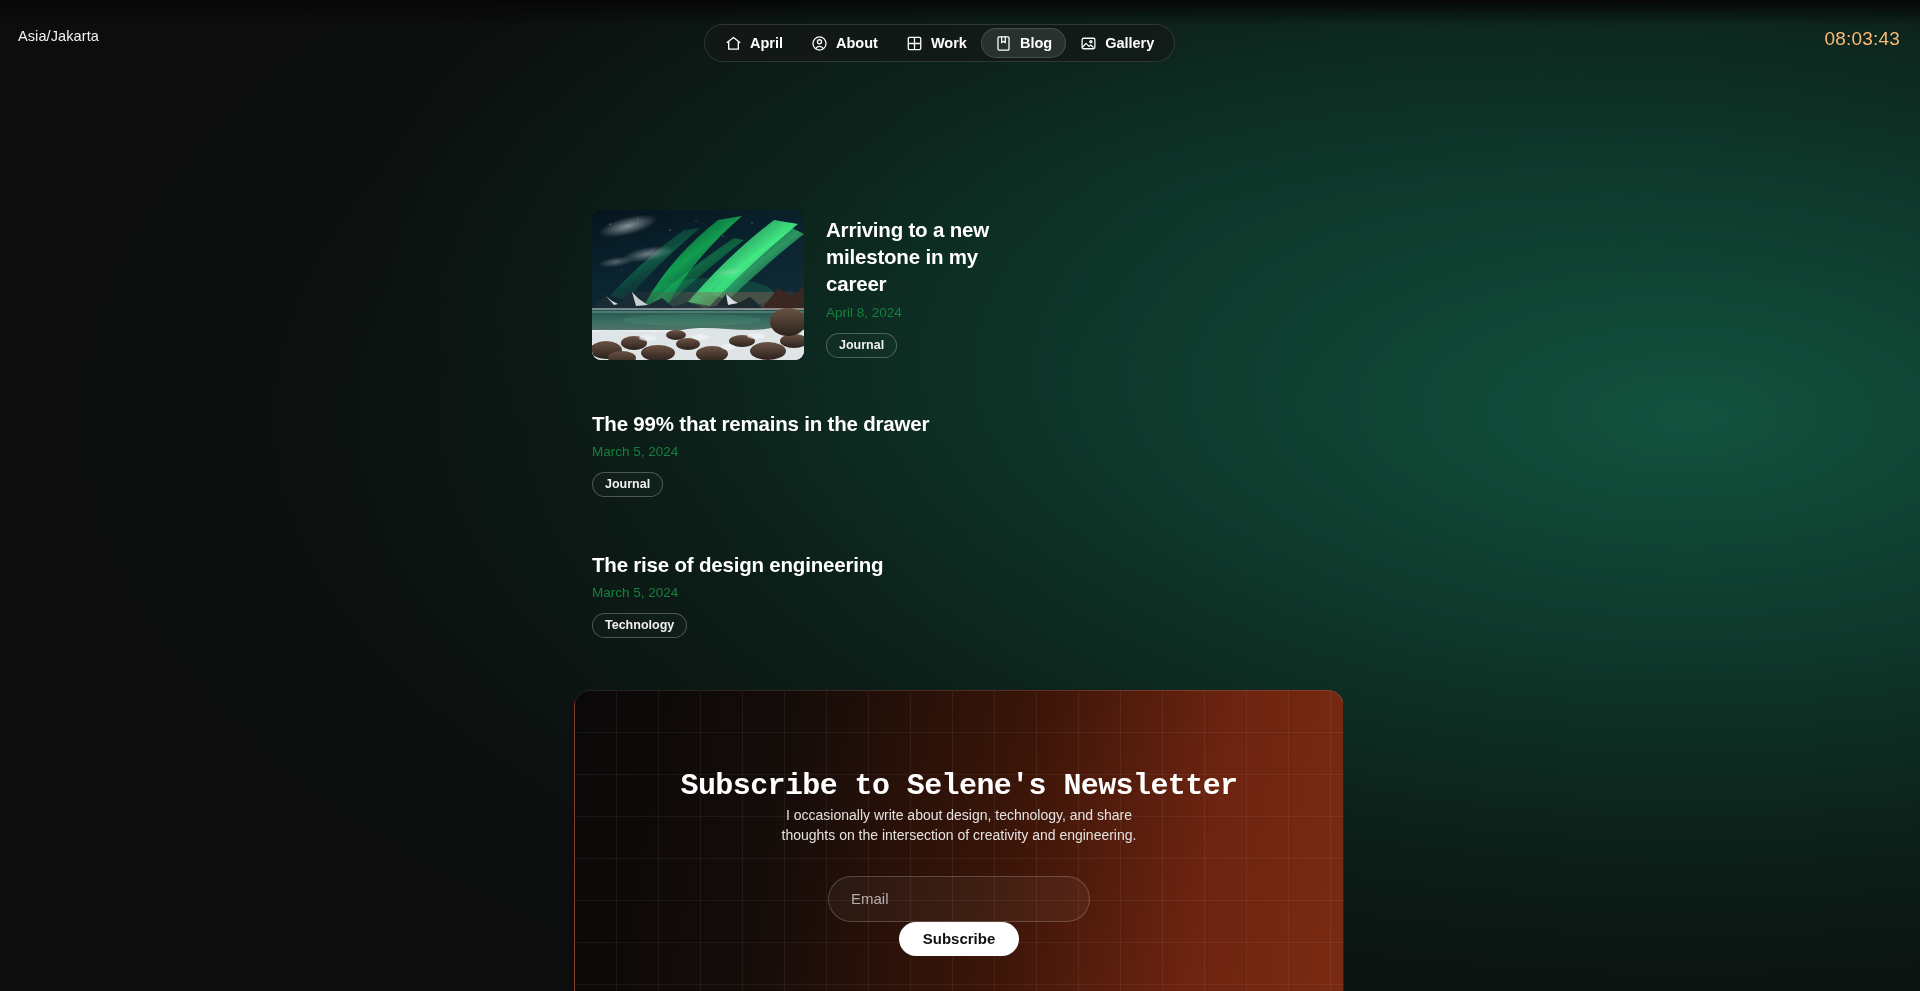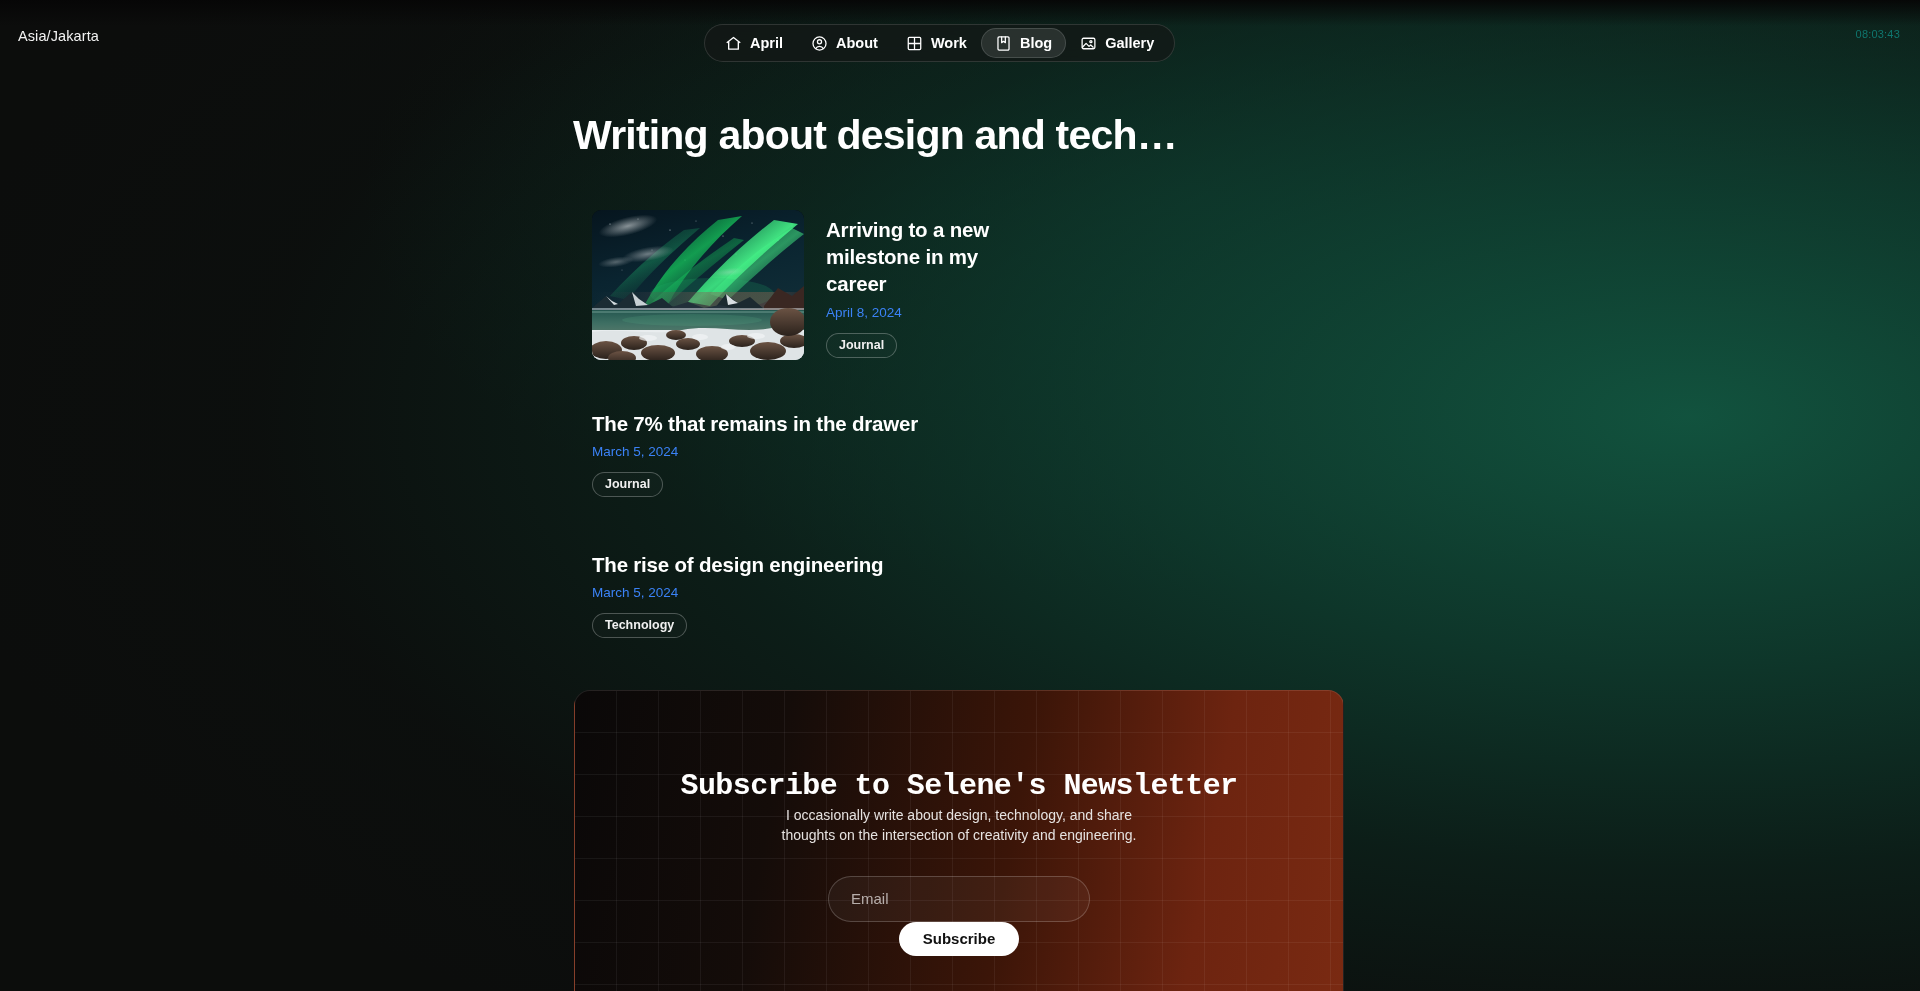--- a/index.html
+++ b/index.html
@@ -54,22 +54,22 @@
   .tz-label {
     position: absolute;
     left: 18px; top: 28px;
     font-size: 14.5px;
     color: #f2f2f2;
     letter-spacing: .1px;
   }
   .clock {
     position: absolute;
     right: 20px; top: 28px;
-    font-size: 11px;
-    color: #0f766e;
+    font-size: 19px;
+    color: #fdba74;
     letter-spacing: .2px;
   }
 
   
   .nav {
     position: absolute;
     left: 704px;
     top: 24px;
     height: 38px;
     display: flex;
@@ -143,21 +143,21 @@
   .post-title {
     font-size: 20.5px;
     font-weight: 700;
     letter-spacing: -0.2px;
     color: #ffffff;
     cursor: pointer;
   }
   .post-date {
     margin-top: 8px;
     font-size: 13.5px;
-    color: #3b82f6;
+    color: #15803d;
   }
   .tag {
     display: inline-block;
     margin-top: 13px;
     padding: 4px 12px 5px;
     font-size: 12.5px;
     font-weight: 600;
     color: #f0f0f0;
     border: 1px solid rgba(255,255,255,0.26);
     border-radius: 14px;
@@ -303,21 +303,20 @@
             <circle cx="15.4" cy="9.4" r="1.5"></circle>
             <path d="M3.4 17.2 8.6 11.8l4.2 4.3 2.3-2.1 3.5 3.2"></path>
           </svg>
         </span>
         <span>Gallery</span>
       </div>
 
     </nav>
   </div>
 
-  <h1 class="page-title">Writing about design and tech…</h1>
 
   <div class="posts">
 
     <article class="post-featured">
       <div class="thumb">
         <svg viewBox="0 0 212 150" preserveAspectRatio="none">
           <defs>
             <linearGradient id="sky" x1="0" y1="0" x2="0.35" y2="1">
               <stop offset="0%" stop-color="#06151e"></stop>
               <stop offset="45%" stop-color="#0a2430"></stop>
@@ -428,21 +427,21 @@
       </div>
 
       <div class="post-body">
         <div class="post-title-lg">Arriving to a new milestone in my career</div>
         <div class="post-date">April 8, 2024</div>
         <span class="tag">Journal</span>
       </div>
     </article>
 
     <article class="post-simple">
-      <div class="post-title">The 7% that remains in the drawer</div>
+      <div class="post-title">The 99% that remains in the drawer</div>
       <div class="post-date">March 5, 2024</div>
       <span class="tag">Journal</span>
     </article>
 
     <article class="post-simple second">
       <div class="post-title">The rise of design engineering</div>
       <div class="post-date">March 5, 2024</div>
       <span class="tag">Technology</span>
     </article>
 

